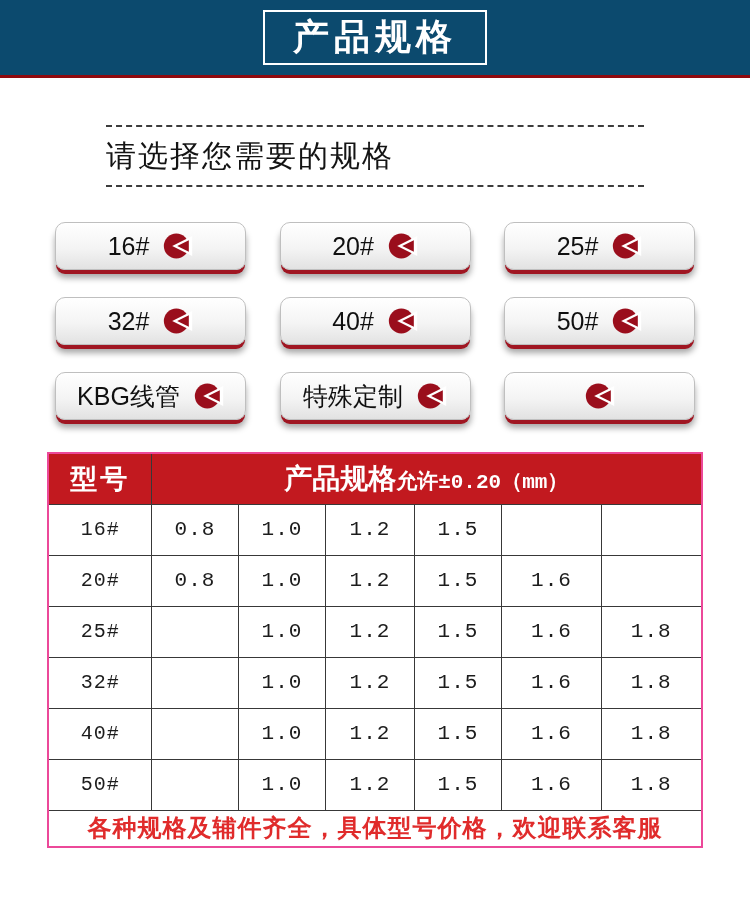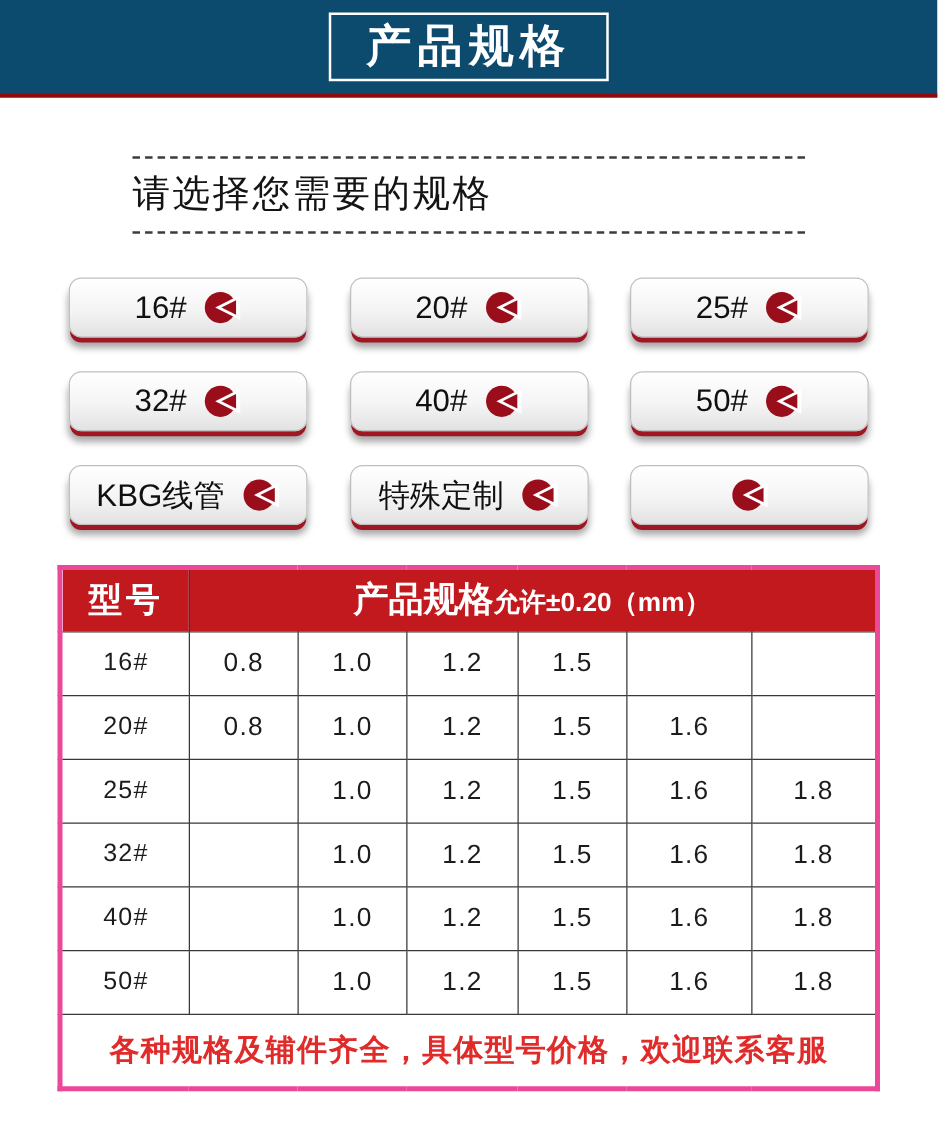--- a/index.html
+++ b/index.html
@@ -84,22 +84,22 @@
   }
   .btn-icon { display: inline-flex; flex: 0 0 auto; }
   .btn-icon svg { display: block; }
 
   
   .spec-table {
     width: 653px;
     margin: 32px auto 16px;
     border-collapse: collapse;
     table-layout: fixed;
-    font-family: Liberation Sans, sans-serif;
-    border: 4px solid #ec4899;
+    font-family: Liberation Mono, monospace;
+    border: 2px solid #ec4899;
   }
   .spec-table th, .spec-table td {
     border: 1px solid #383838;
     text-align: center;
     vertical-align: middle;
     padding: 0;
     overflow: hidden;
   }
   .spec-table thead th {
     background: #c2191f;
@@ -116,21 +116,21 @@
   .thick-tol { font-size: 21px; font-weight: bold; }
   .spec-table tbody td {
     height: 51px;
     font-size: 21px;
     color: #1c1c1c;
     background: #ffffff;
     letter-spacing: 1px;
   }
   .spec-table td.model-cell { font-size: 20px; }
   .spec-table tr.footer-row td {
-    height: 60px;
+    height: 37px;
     color: #e02b2b;
     font-weight: bold;
     font-size: 24px;
     letter-spacing: 1px;
   }
 </style>
 </head>
 <body>
 
 <div class="header-band">

